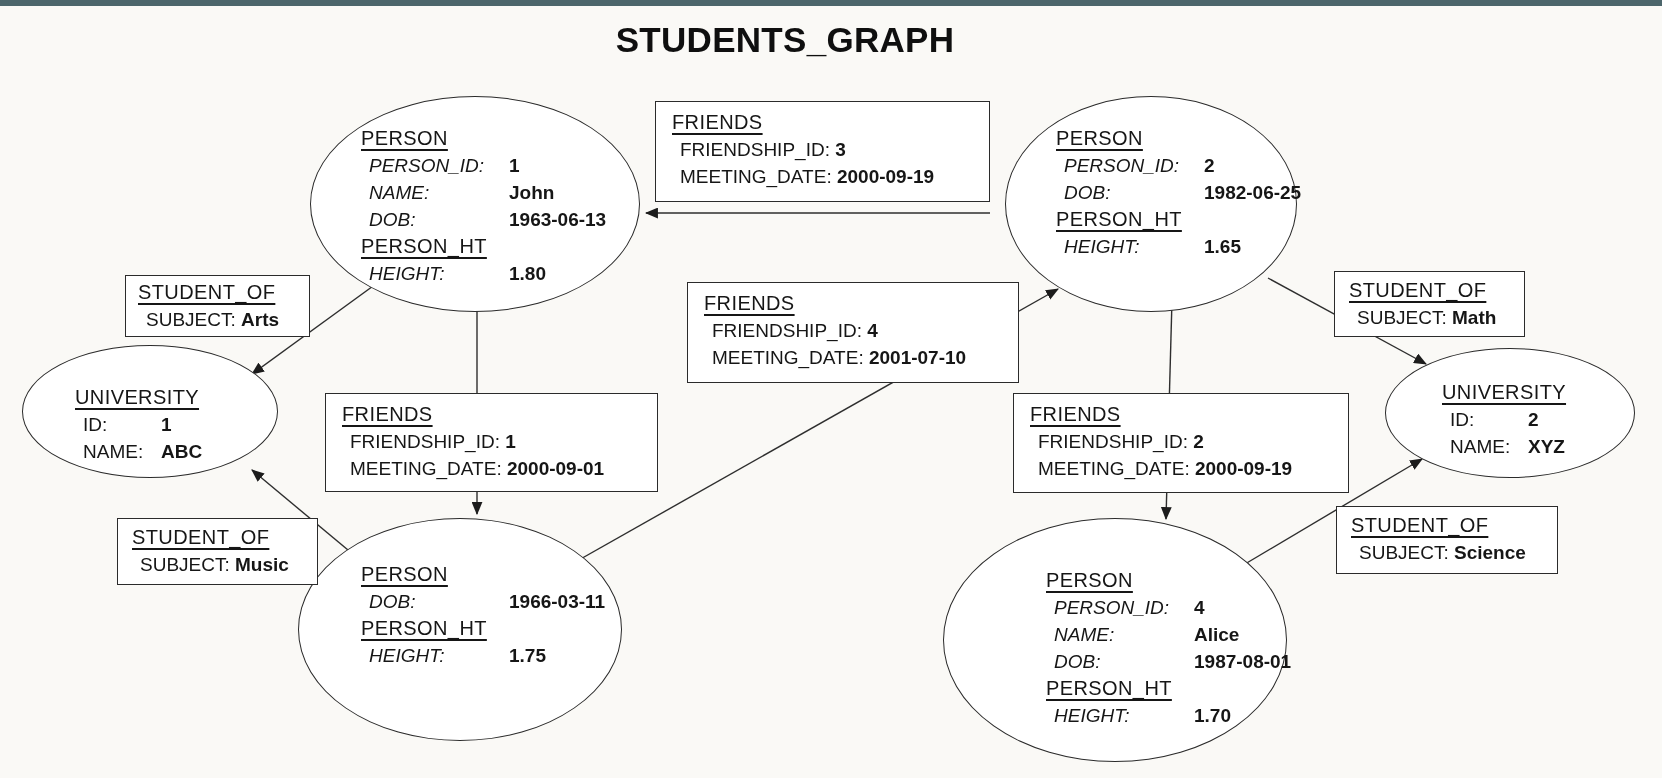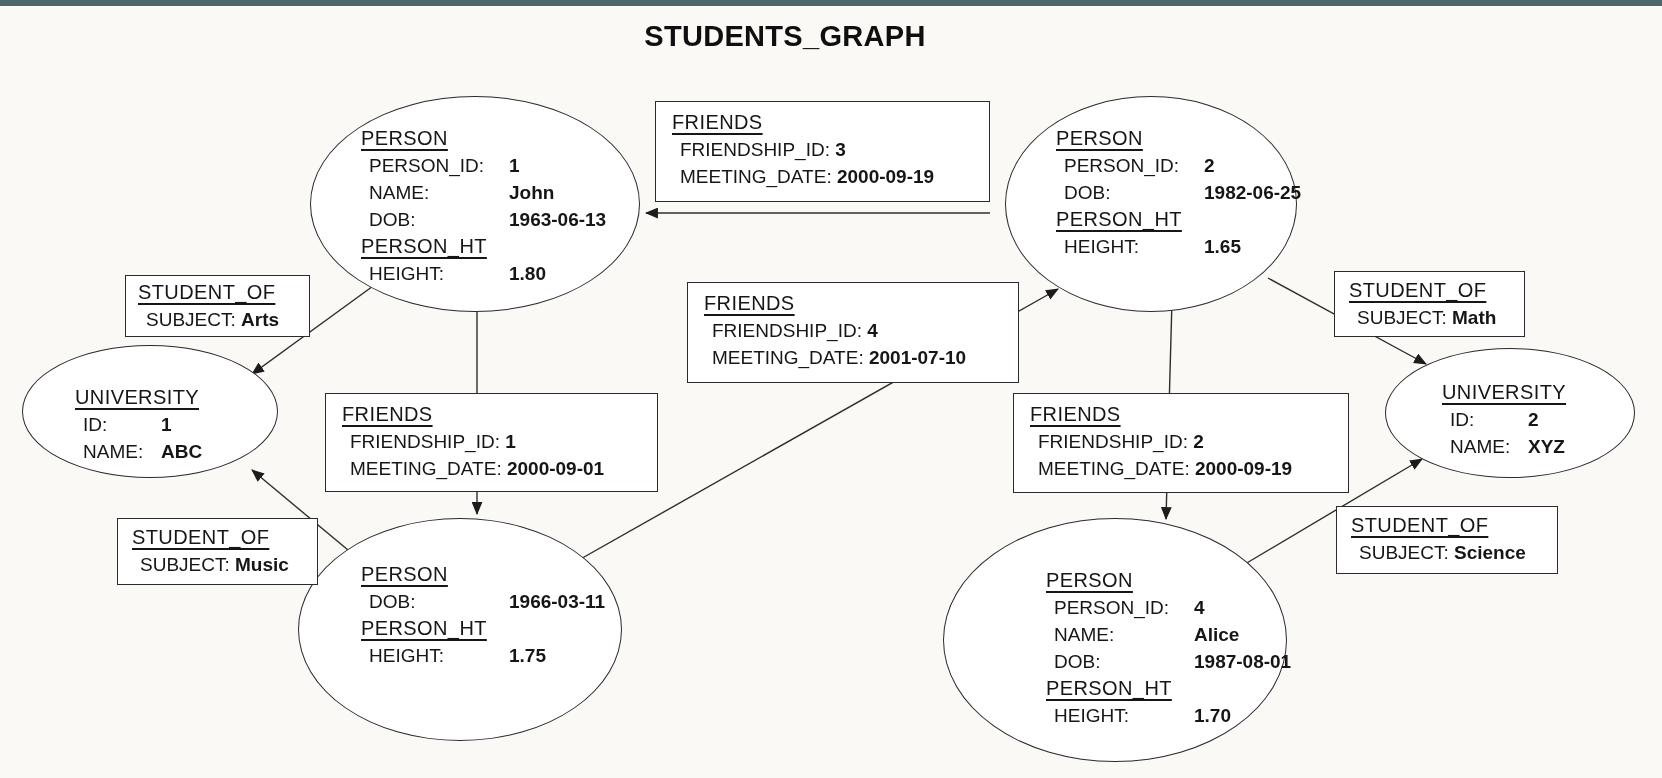--- a/index.html
+++ b/index.html
@@ -15,21 +15,21 @@
     overflow:hidden;
     background:#faf9f6;
   }
   .topbar{
     position:absolute;left:0;top:0;width:100%;height:6px;
   }
   .title{
     position:absolute;
     top:20px;left:785px;
     transform:translateX(-50%);
-    font-size:29px;
+    font-size:35px;
     font-weight:bold;
     letter-spacing:0.3px;
     color:#0f0f0f;
     white-space:nowrap;
     margin:0;
   }
   svg.edges{position:absolute;left:0;top:0;}
   .node{
     position:absolute;
     box-sizing:border-box;
@@ -45,21 +45,21 @@
     text-underline-offset:4px;
     white-space:nowrap;
   }
   .prow{
     font-size:19px;
     padding-left:8px;
     white-space:nowrap;
   }
   .node .content{line-height:27px;}
   .k{display:inline-block;}
-  .person .k{width:140px;}
+  .person .k{width:140px;font-style:italic;}
   .univ .k{width:78px;}
   .inlinek{display:inline;}
   .v{font-weight:bold;}
   .relbox .content{line-height:27px;}
 </style>
 </head>
 <body>
 
 <div class="stage">
 

